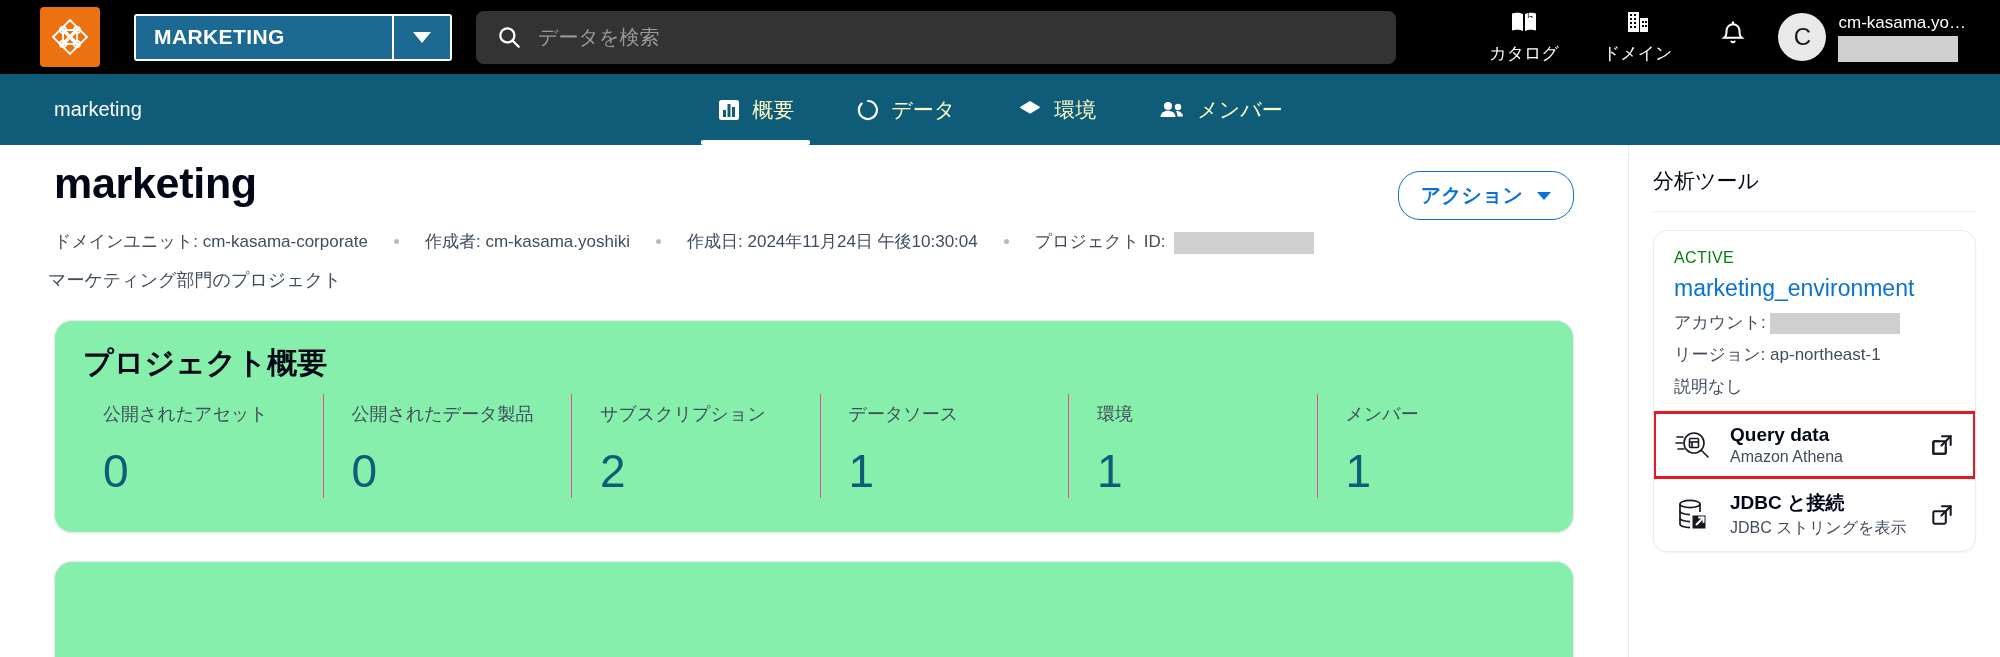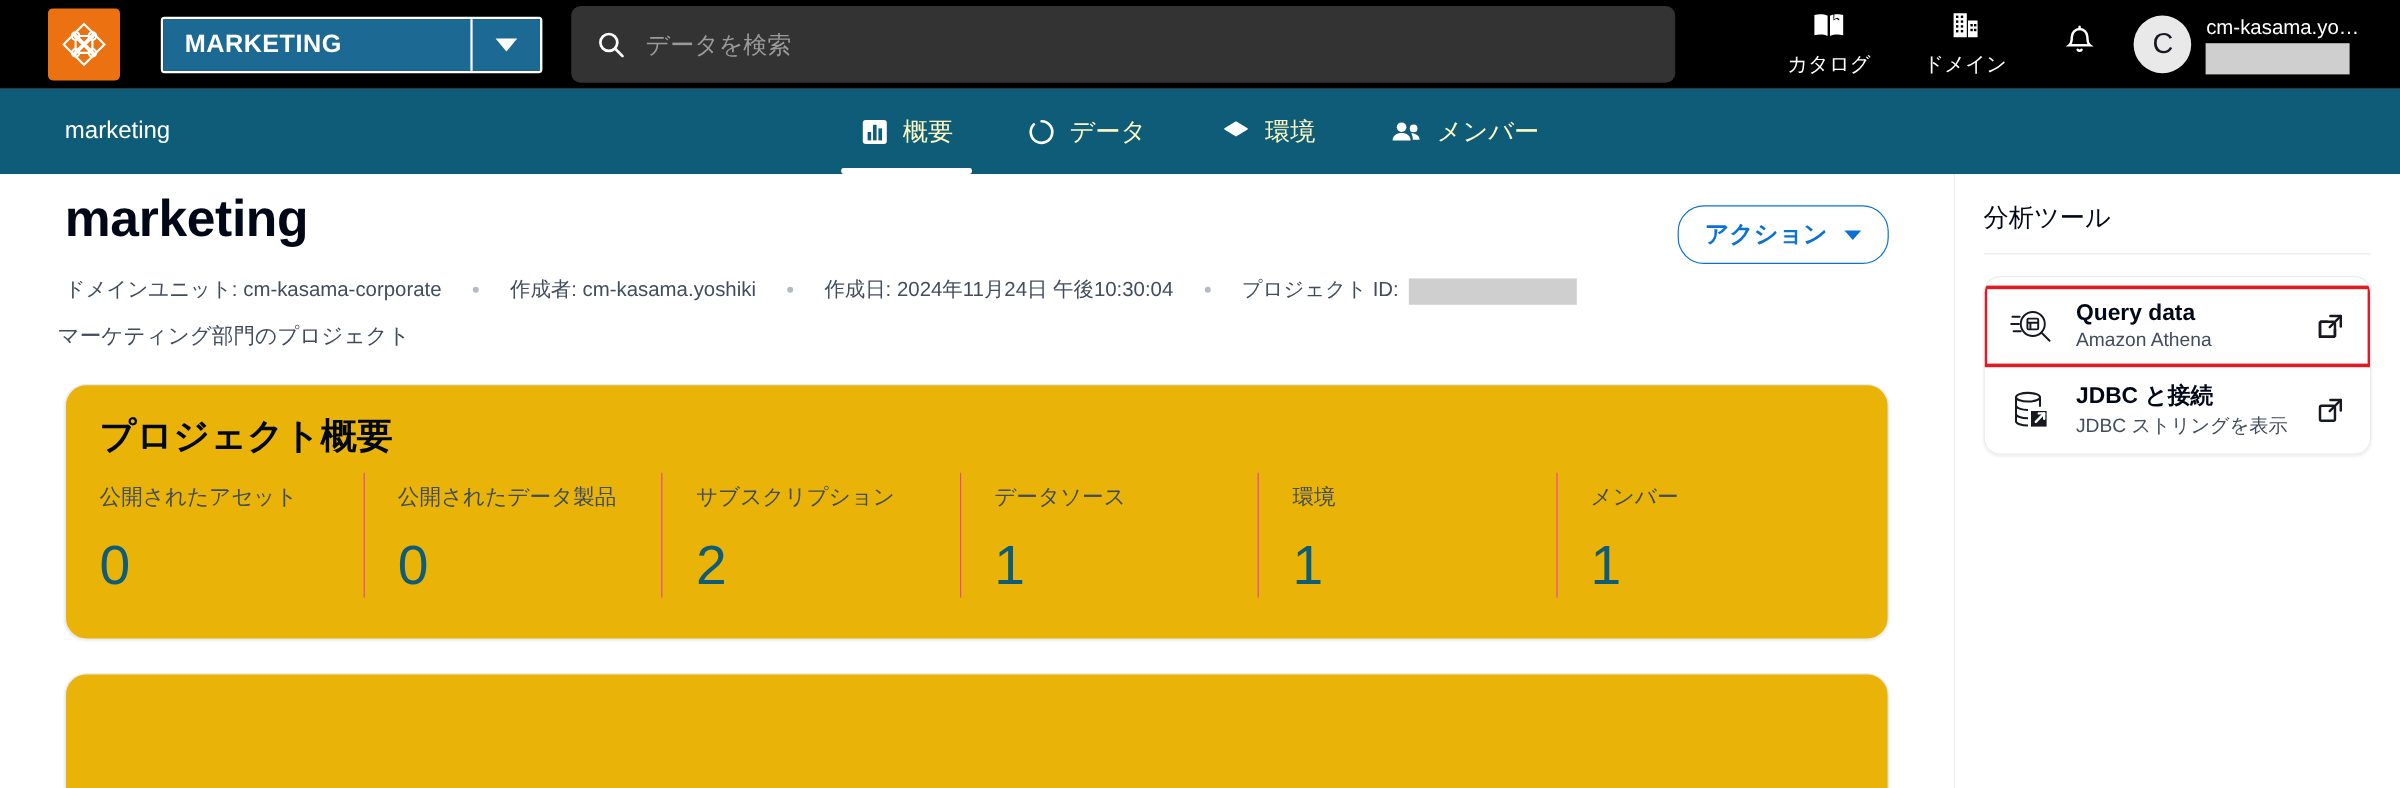--- a/index.html
+++ b/index.html
@@ -37,21 +37,21 @@
     background: #1c6a93; width: 56px;
     display: flex; align-items: center; justify-content: center;
   }
   .caret-down {
     width: 0; height: 0;
     border-left: 9px solid transparent; border-right: 9px solid transparent;
     border-top: 11px solid #ffffff;
   }
   .searchbox {
     margin-left: 24px; flex: 1 1 auto; max-width: 920px;
-    height: 64px; background: #333333; border-radius: 8px;
+    height: 53px; background: #333333; border-radius: 8px;
     display: flex; align-items: center; padding: 0 20px;
   }
   .search-icon { flex: none; margin-right: 16px; display: flex; }
   .search-placeholder {
     color: #9a9a9a; font-size: 20px;
   }
   .header-actions {
     display: flex; align-items: center; margin-left: auto; flex: none;
   }
   .hdr-item {
@@ -132,32 +132,32 @@
   .meta-item { white-space: nowrap; }
   .meta-dot {
     width: 5px; height: 5px; border-radius: 50%; background: #b4bac1;
     margin: 0 26px; flex: none;
   }
   .meta-redact { width: 140px; height: 22px; background: #cfcfcf; display: inline-block; vertical-align: middle; margin-left: 4px;}
   .desc-row { padding: 14px 54px 0 48px; font-size: 18px; color: #414d5c; }
 
   .card {
     margin: 28px 54px 0 54px;
-    background: #eab308; border: 1px solid #e9ebed; border-radius: 18px;
+    background: #86efac; border: 1px solid #e9ebed; border-radius: 18px;
     box-shadow: 0 1px 2px rgba(0,7,22,.08);
   }
   .card-title {
     font-size: 30px; font-weight: 700; color: #000716;
     padding: 22px 28px 0 28px;
   }
   .stats {
     display: flex; padding: 10px 28px 34px 28px;
   }
   .stat {
-    flex: 1 1 0; padding: 8px 0 0 0; position: relative;
+    flex: 1 1 0; padding: 8px 0 0 0; position: relative; margin-left: 20px;
   }
   .stat + .stat { border-left: 1px solid #ec4899; padding-left: 28px; }
   .stat-label { font-size: 18px; color: #414d5c; }
   .stat-value {
     font-size: 46px; color: #0f5c78; font-weight: 400; margin-top: 18px;
   }
   .card-empty { height: 120px; }
 
   
   .right-panel {
@@ -410,20 +410,33 @@
     </div>
 
     <div class="card card-empty"></div>
   </div>
 
   <div class="right-panel">
     <div class="panel-title">分析ツール</div>
     <div class="panel-divider"></div>
 
     <div class="env-card">
+      <div class="env-card-body">
+        <div class="env-status">ACTIVE</div>
+        <div class="env-name">marketing_environment</div>
+        <div class="env-line">
+          <span>アカウント:</span>
+          <span class="env-redact"></span>
+        </div>
+        <div class="env-line">
+          <span>リージョン:</span>
+          <span>ap-northeast-1</span>
+        </div>
+        <div class="env-line">説明なし</div>
+      </div>
 
       <div class="tool-row highlight">
         <span class="tool-icon">
           <svg width="40" height="40" viewBox="0 0 40 40" fill="none" stroke="#16191f" stroke-width="1.6">
             <circle cx="20" cy="18" r="10"></circle>
             <line x1="27.3" y1="25.3" x2="34" y2="32" stroke-linecap="round"></line>
             <rect x="15.5" y="13.5" width="9" height="9" rx="1"></rect>
             <path d="M15.5 17h9"></path>
             <path d="M18 17v5.5"></path>
             <line x1="3" y1="12" x2="9" y2="12" stroke-linecap="round"></line>

